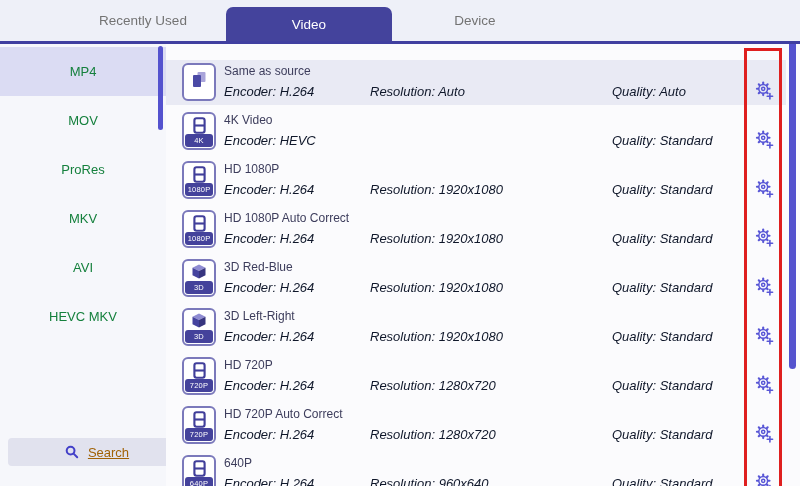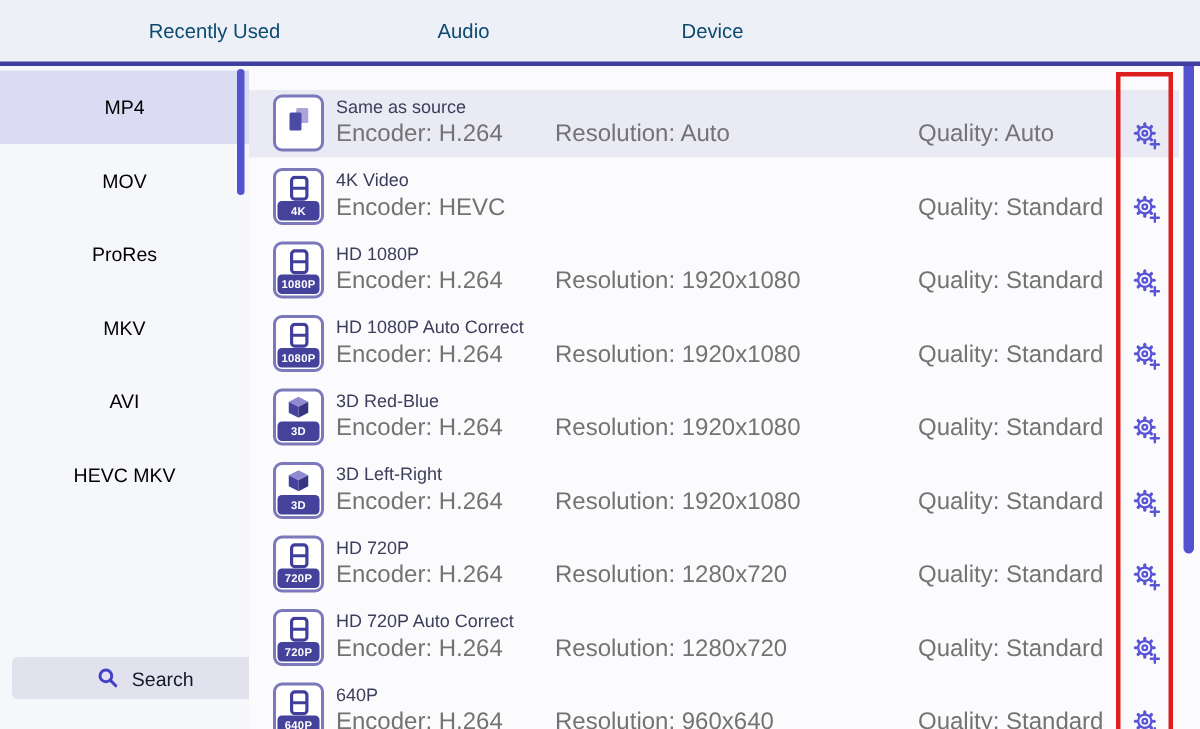--- a/index.html
+++ b/index.html
@@ -11,67 +11,67 @@
   }
   
   .tabbar{
     position:absolute;left:0;top:0;width:800px;height:41px;
     background:var(--tab-bar-bg,#eef0f8);
     border-bottom:3px solid var(--underline,#403fa0);
     display:flex;align-items:stretch;padding-left:60px;box-sizing:content-box;
   }
   .tab{
     width:166px;display:flex;align-items:center;justify-content:center;
-    font-size:13.5px;color:#0c4a6e;cursor:pointer;
+    font-size:13.5px;color:#737373;cursor:pointer;
   }
   .tab.active{
     background:var(--accent,#44439c);color:#fff;
     border-radius:7px 7px 0 0;
     align-self:flex-end;height:34px;
   }
   
   .sidebar{
     position:absolute;left:0;top:44px;width:166px;height:442px;
     background:#f6f7fb;
   }
   .side-list{list-style:none;margin:0;padding:3px 0 0 0;}
   .side-item{
     height:49px;line-height:49px;text-align:center;
-    font-size:13px;color:#000000;cursor:pointer;
+    font-size:13px;color:#15803d;cursor:pointer;
   }
   .side-item.selected{background:var(--sidebar-selected-bg,#dbdcf3);}
   .side-scrollbar{
     position:absolute;left:158px;top:2px;width:5px;height:84px;
     background:var(--scrollbar,#5452ce);border-radius:3px;
   }
   .search-btn{
     position:absolute;left:8px;bottom:20px;width:178px;height:28px;
     background:#e1e2ee;border:none;border-radius:4px;cursor:pointer;
     display:flex;align-items:center;justify-content:center;gap:9px;
-    font-family:inherit;font-size:13px;color:#0f172a;
+    font-family:inherit;font-size:13px;color:#a16207;text-decoration:underline;
   }
   .search-btn svg{display:block;}
   
   .main{
     position:absolute;left:166px;top:44px;width:634px;height:442px;
     background:#fbfbfd;
   }
   .rows{padding-top:16px;}
   .row{
     position:relative;width:620px;height:45px;margin-bottom:4px;
     cursor:pointer;
   }
   .row.highlight{background:var(--row-highlight-bg,#e9eaf4);}
   .fmt-title{
     position:absolute;left:58px;top:4px;
     font-size:12px;color:#3d3d5c;white-space:nowrap;
   }
   .fmt-detail{
     position:absolute;bottom:6px;
-    font-size:16px;color:#737373;white-space:nowrap;
+    font-size:13px;color:#0f172a;white-space:nowrap;font-style:italic;
   }
   .fmt-encoder{left:58px;}
   .fmt-resolution{left:204px;}
   .fmt-quality{left:446px;}
   .gear-btn{
     position:absolute;left:588px;top:20px;width:20px;height:20px;
     background:none;border:none;padding:0;cursor:pointer;
   }
   
   .fmt-icon{
@@ -79,21 +79,21 @@
     background:#fff;border:2px solid #7b79bb;border-radius:6px;
     box-sizing:border-box;display:flex;flex-direction:column;align-items:center;
   }
   .fmt-icon .glyph{display:none;margin-top:3px;}
   .icon-film .svg-film{display:block;}
   .icon-cube .svg-cube{display:block;}
   .icon-copy .svg-copy{display:block;margin-top:5px;}
   .badge{
     position:absolute;left:1px;right:1px;bottom:1px;height:13px;
     background:#44429b;border-radius:3px;color:#fff;
-    font-size:7.5px;font-weight:bold;letter-spacing:.2px;
+    font-size:7.5px;font-weight:normal;letter-spacing:.2px;
     display:flex;align-items:center;justify-content:center;
   }
   
   .red-annotation{
     position:absolute;left:744px;top:48px;width:38px;height:445px;
     border:3px solid var(--annotation-red,#df1f1f);box-sizing:border-box;
     pointer-events:none;
   }
   .main-scrollbar{
     position:absolute;left:789px;top:44px;width:7px;height:325px;
@@ -102,22 +102,22 @@
 </style>
 </head>
 <body>
 
 <div class="app">
 
   <div class="tabbar">
     <div class="tab">
         <span>Recently Used</span>
       </div>
-    <div class="tab">
-        <span>Audio</span>
+    <div class="tab active">
+        <span>Video</span>
       </div>
     <div class="tab">
         <span>Device</span>
       </div>
   </div>
 
   <div class="sidebar">
     <ul class="side-list">
         <li class="side-item selected">
     <span>MP4</span>

